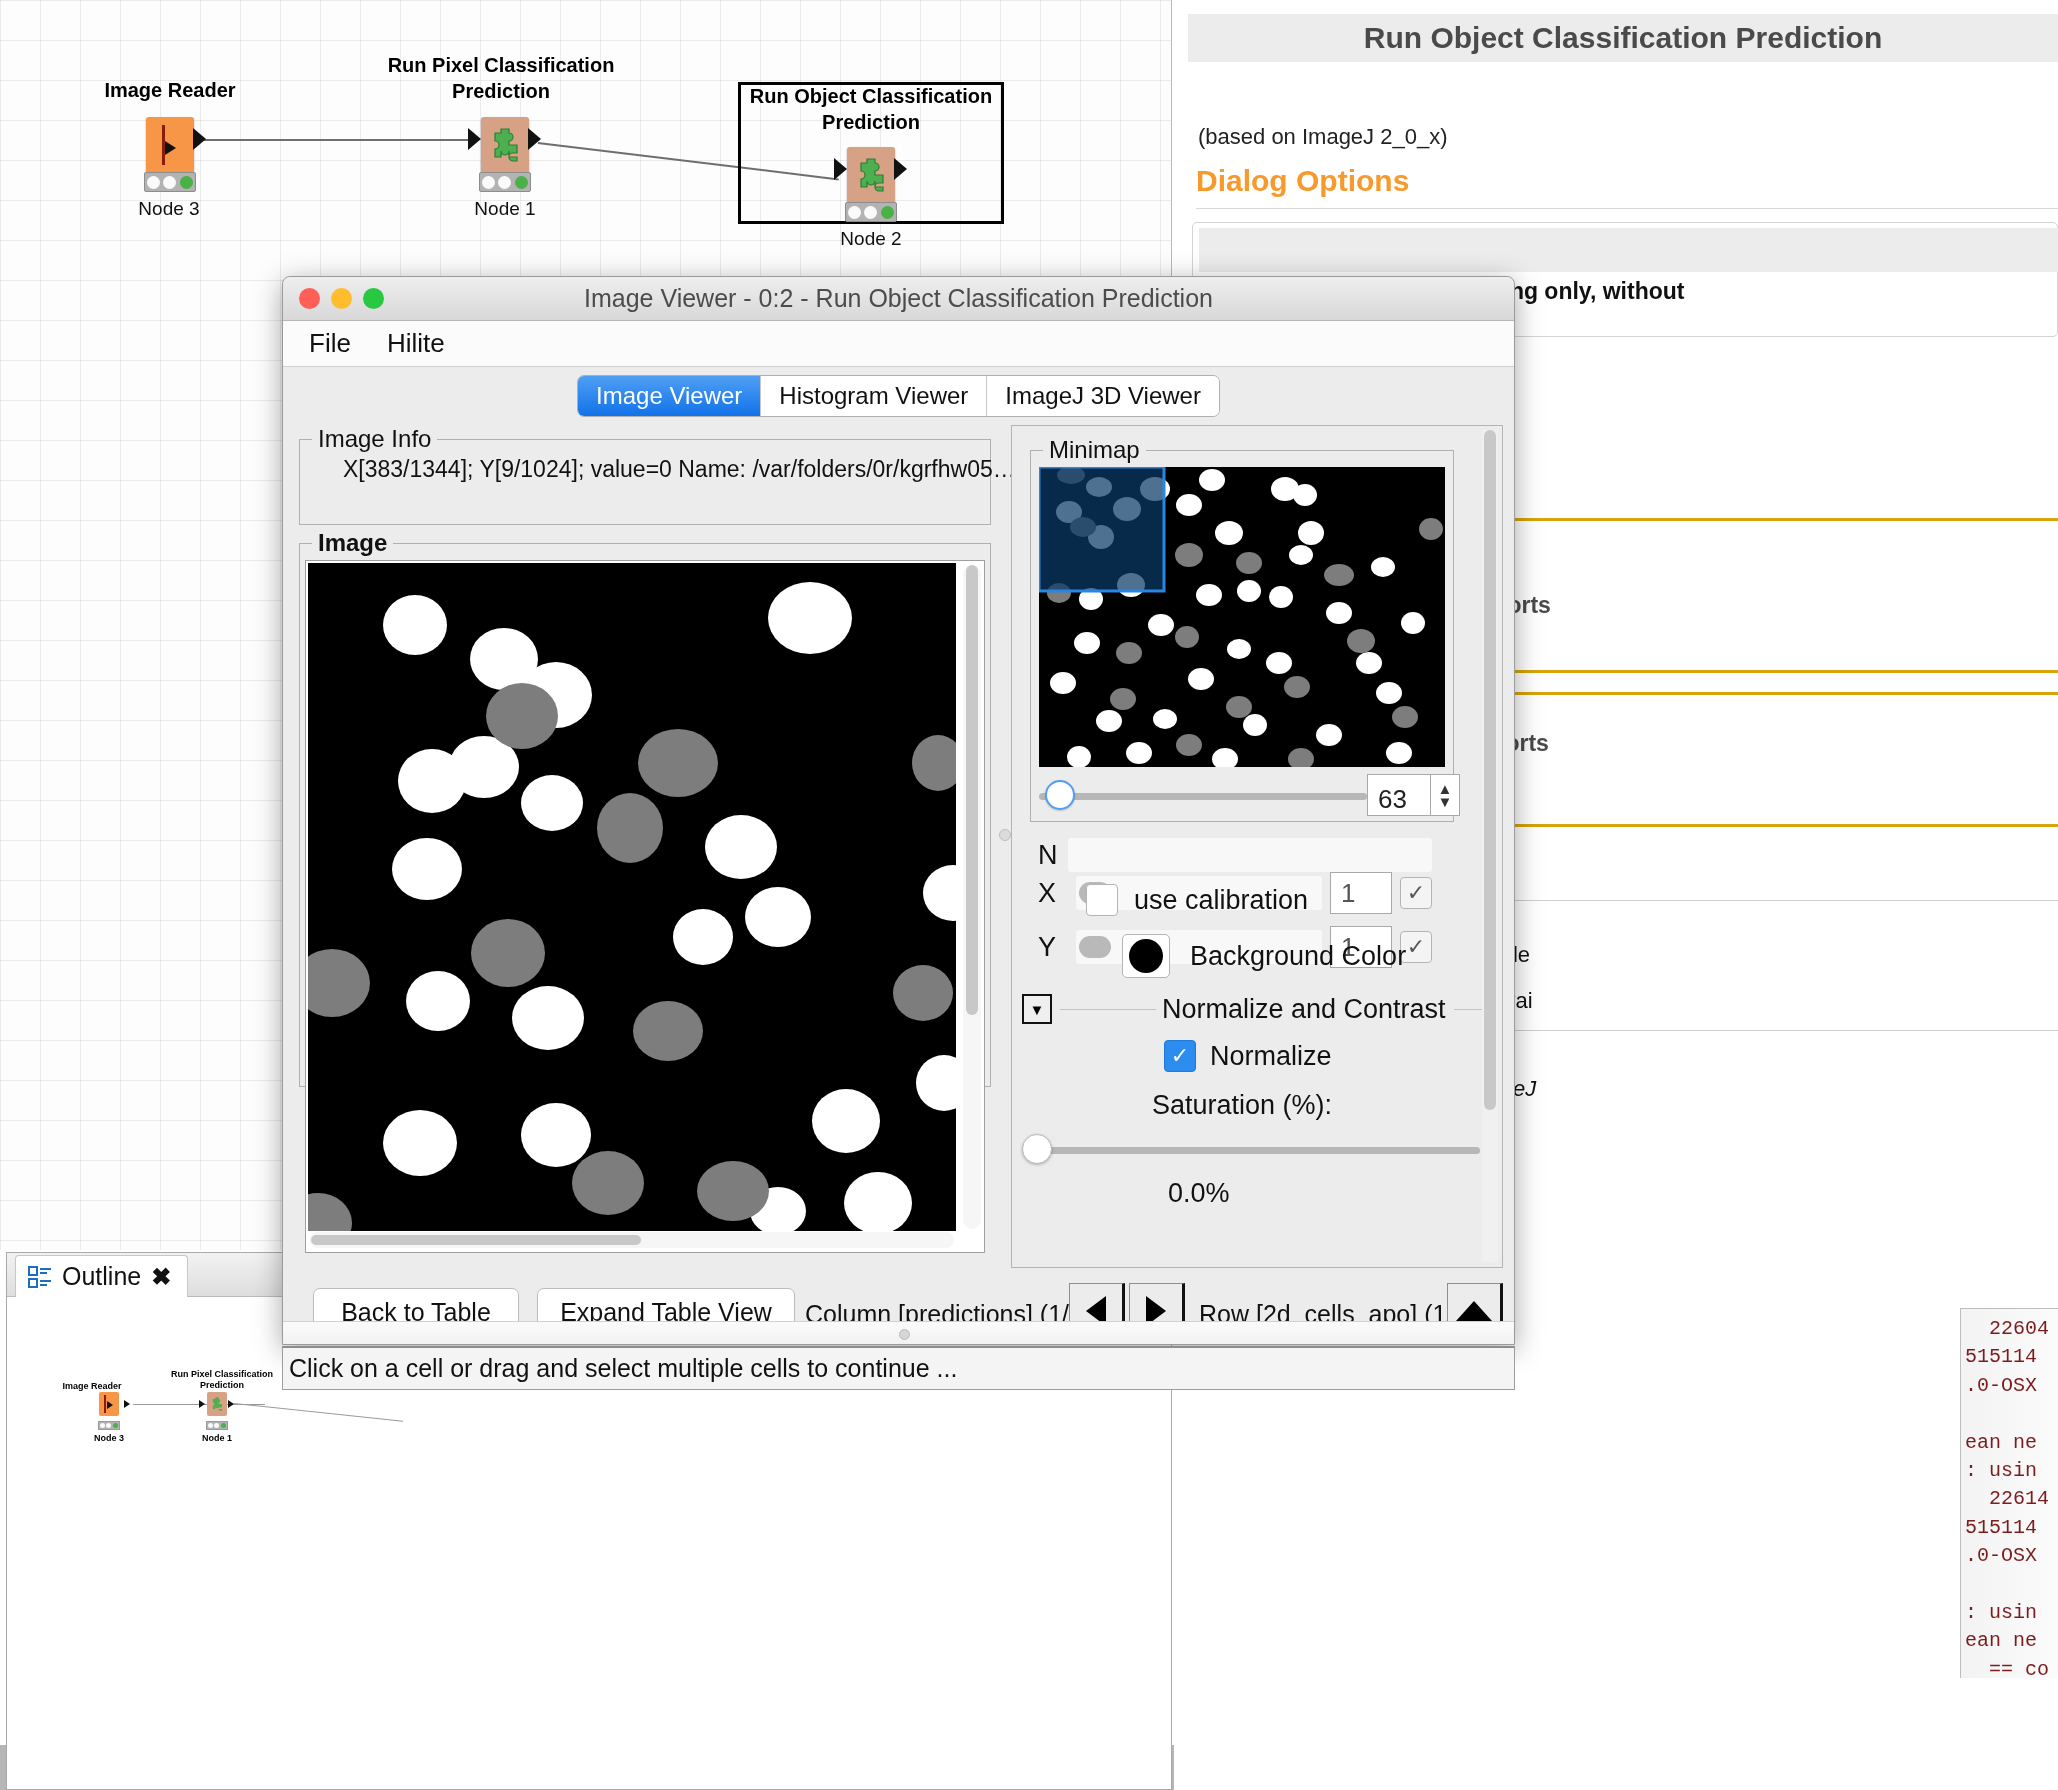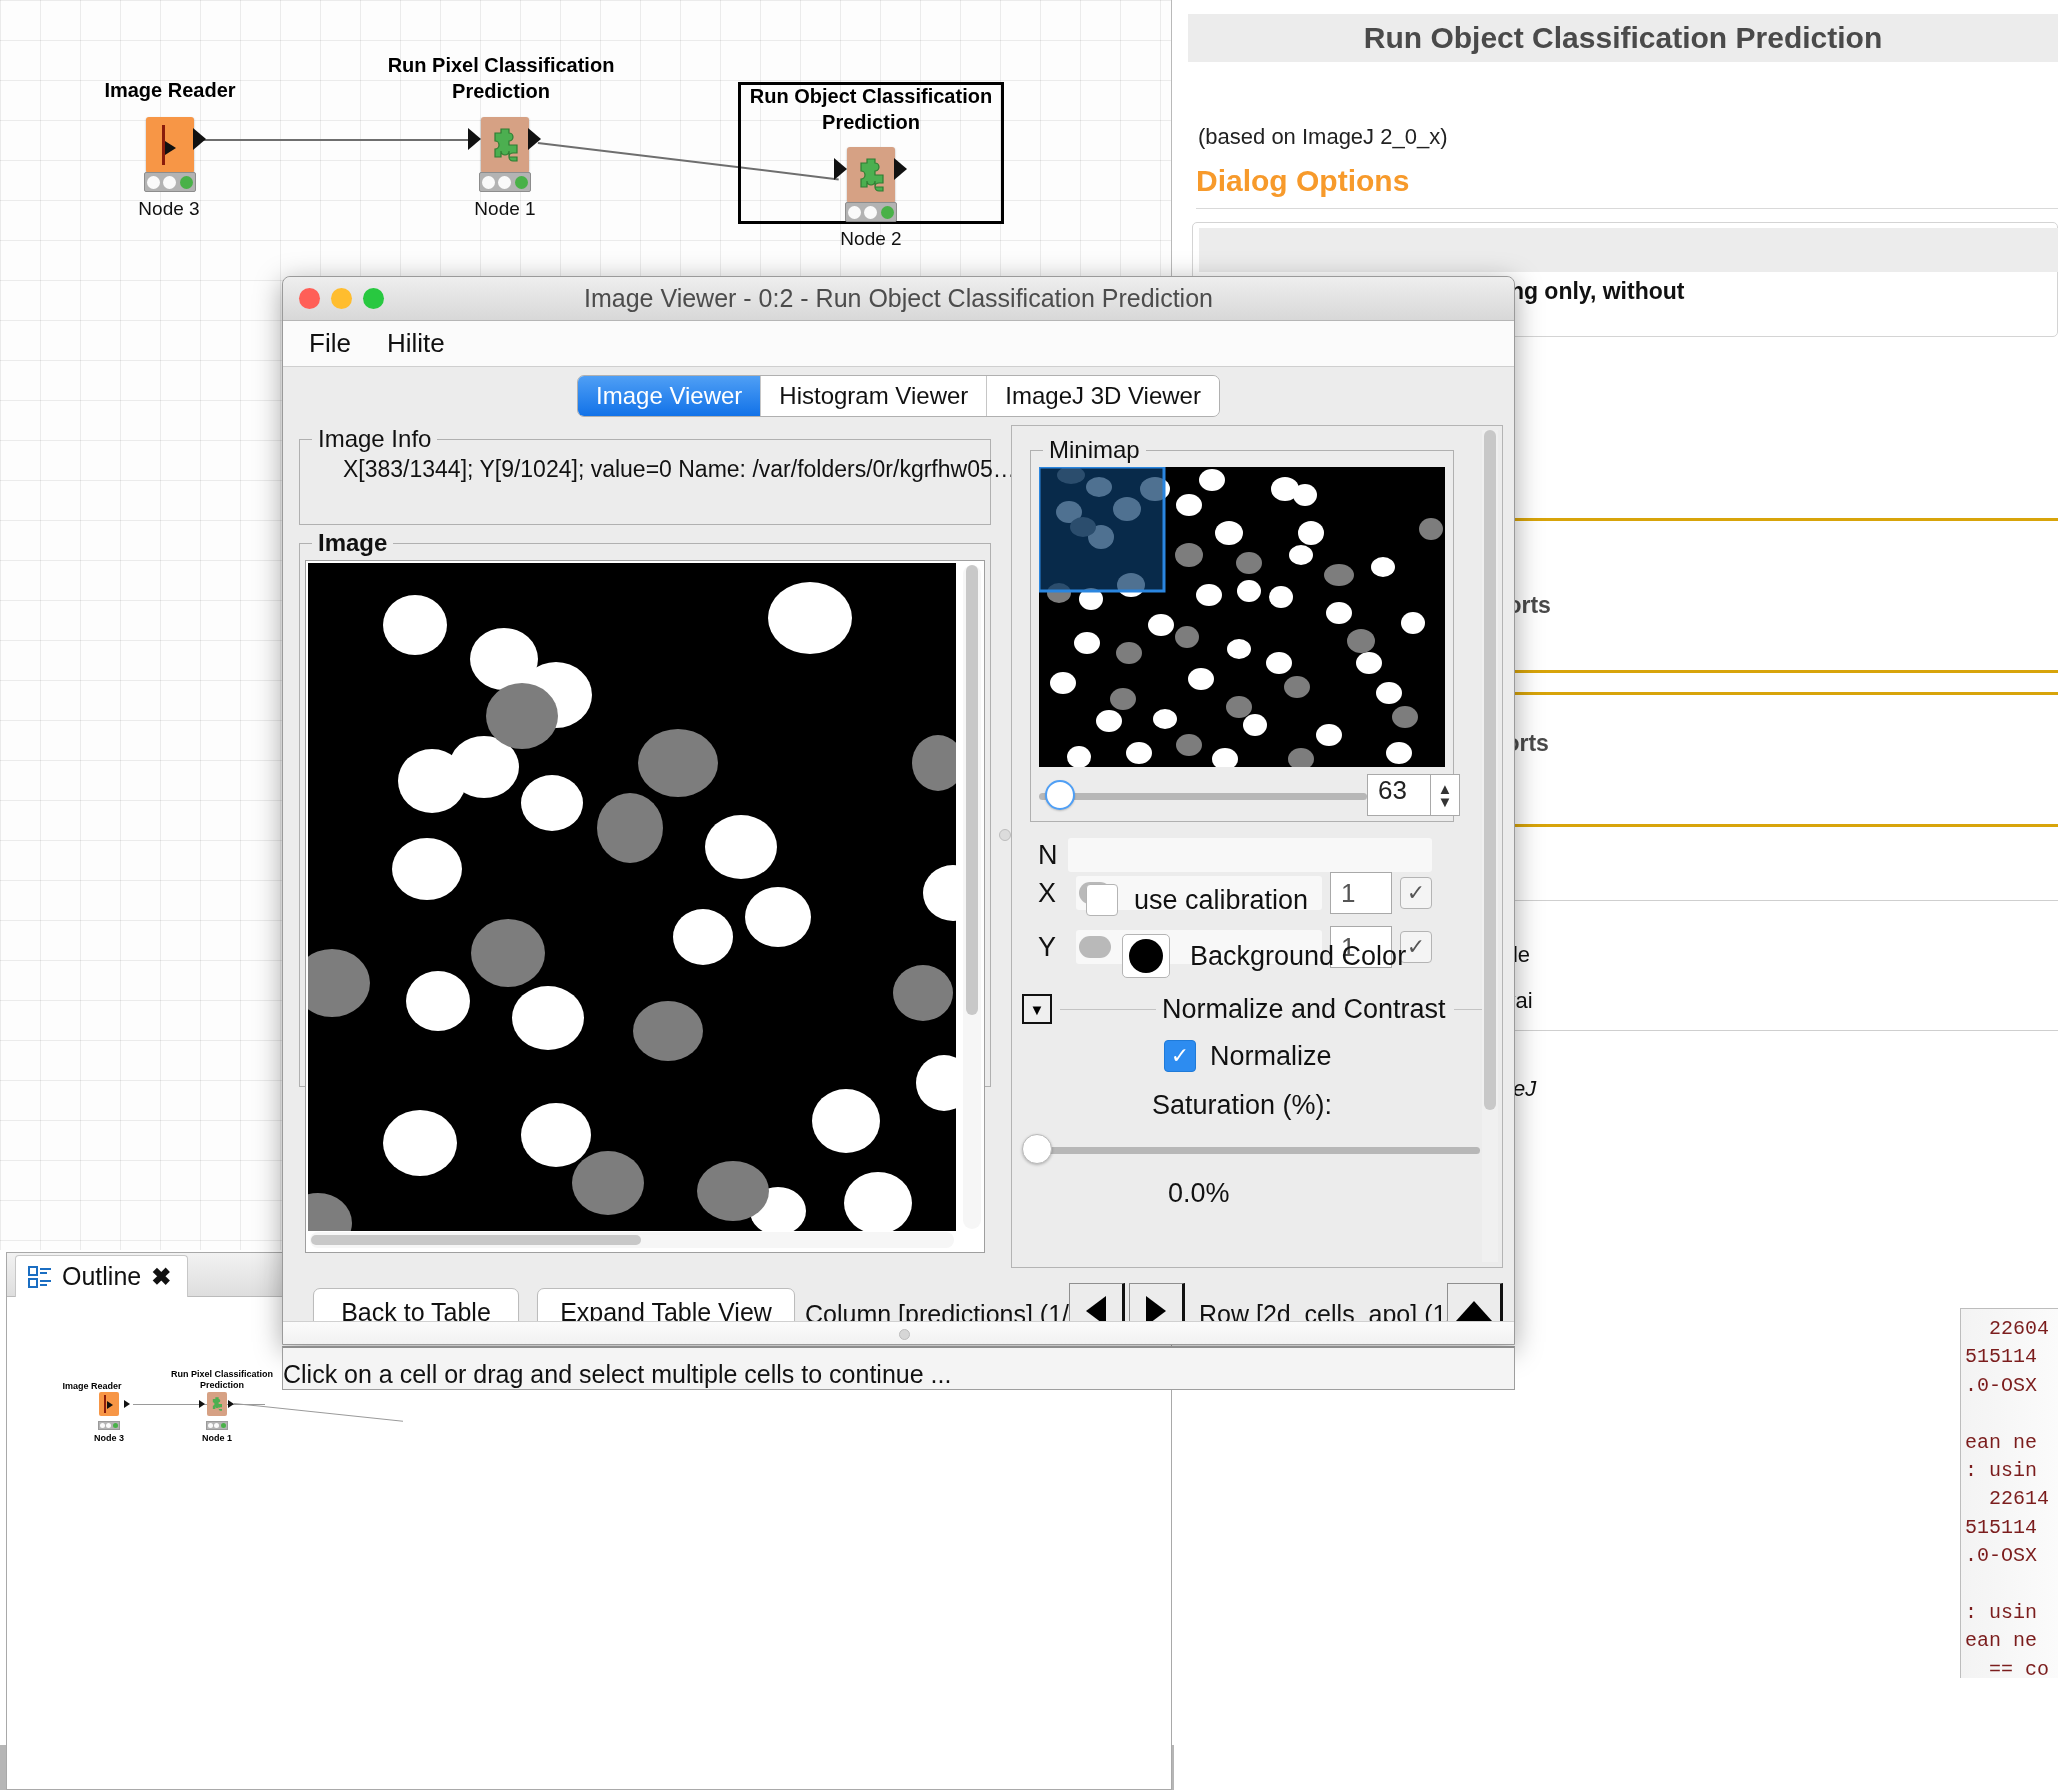--- a/index.html
+++ b/index.html
@@ -214,21 +214,21 @@
     position:absolute; left:8px; top:16px; width:406px; height:300px;
     background:#000; overflow:hidden;
   }
   #mm-sliderrow { position:absolute; left:8px; top:324px; width:406px; height:40px; display:flex; align-items:center; }
   .hslider { position:relative; flex:1; height:30px; }
   .hslider .track { position:absolute; left:0; right:0; top:13px; height:7px; background:#b7b7b7; border-radius:4px; }
   .hslider .knob  { position:absolute; top:0; width:30px; height:30px; border-radius:50%;
                     background:#fff; border:2px solid #4f9ff5; box-shadow:0 1px 2px rgba(0,0,0,.2); }
   .spinner {
     position:relative; width:78px; height:42px; background:#fff; border:1px solid #a9a9a9;
-    display:flex; align-items:flex-start; padding-left:10px; font-size:26px; color:#222;
+    display:flex; align-items:flex-end; padding-left:10px; font-size:26px; color:#222;
   }
   .spinner .arrows {
     position:absolute; right:-16px; top:-1px; width:30px; height:42px; background:#fff;
     border:1px solid #a9a9a9; display:flex; flex-direction:column; align-items:center; justify-content:center;
     font-size:15px; line-height:0.9; color:#333;
   }
 
   .ctlrow { position:absolute; display:flex; align-items:center; }
   .ctllabel { font-size:27px; color:#111; width:30px; }
   .fieldbar { height:34px; background:#f8f8f8; border-radius:3px; position:relative; }
@@ -296,21 +296,21 @@
     position:absolute; left:0; top:1044px; width:100%; height:24px;
     background:linear-gradient(#fbfbfb,#f1f1f1); border-top:1px solid #d0d0d0;
   }
   #viewer-hscroll .dot { position:absolute; left:616px; top:7px; width:11px; height:11px;
                          border-radius:50%; background:#d6d6d6; border:1px solid #bcbcbc; }
 
   
   #statusbar {
     position:absolute; left:282px; top:1346px; width:1233px; height:44px;
     background:#f4f4f4; border:1px solid #9e9e9e; border-top:2px solid #8d8d8d;
-    display:flex; align-items:flex-end; 
+    display:flex; align-items:center; padding-left:6px;
   }
   #statusbar span { font-size:25px; color:#111; }
 
   
   #bg-strip-1 { position:absolute; left:0; top:1745px; width:2058px; height:45px; background:#b6b6b6; }
   #bg-strip-2 { position:absolute; left:580px; top:1745px; width:2px; height:45px; background:#8f8f8f; }
 </style>
 </head>
 <body>
 

